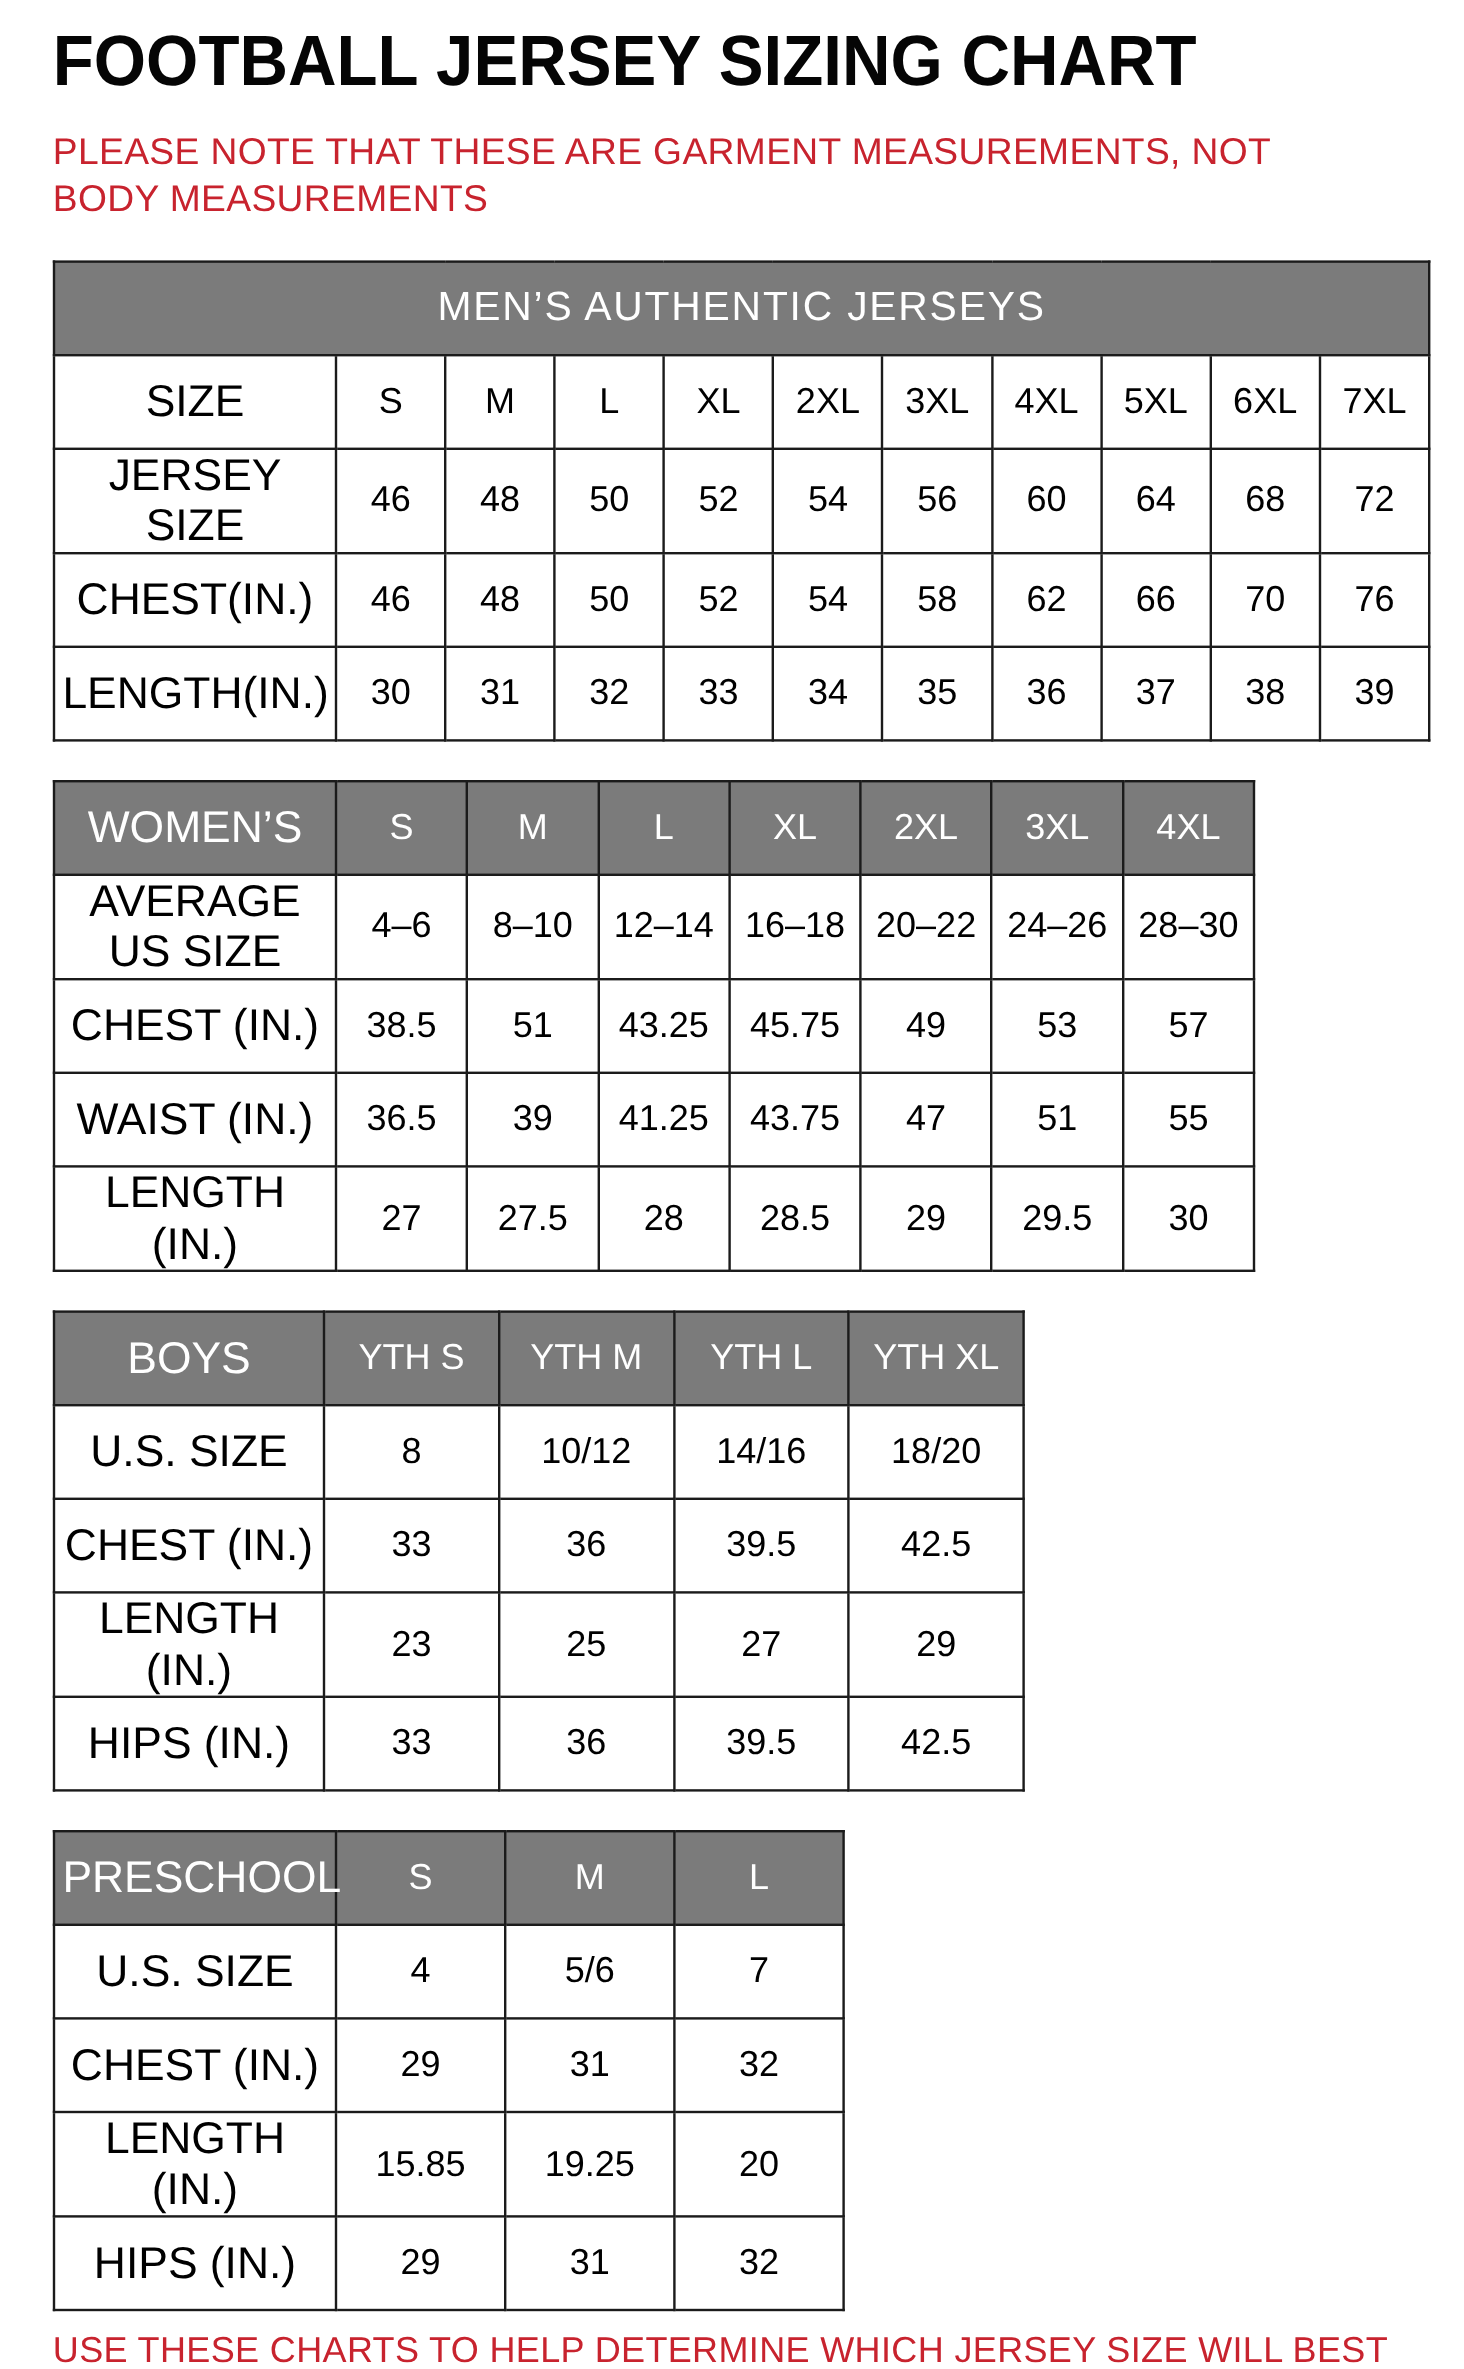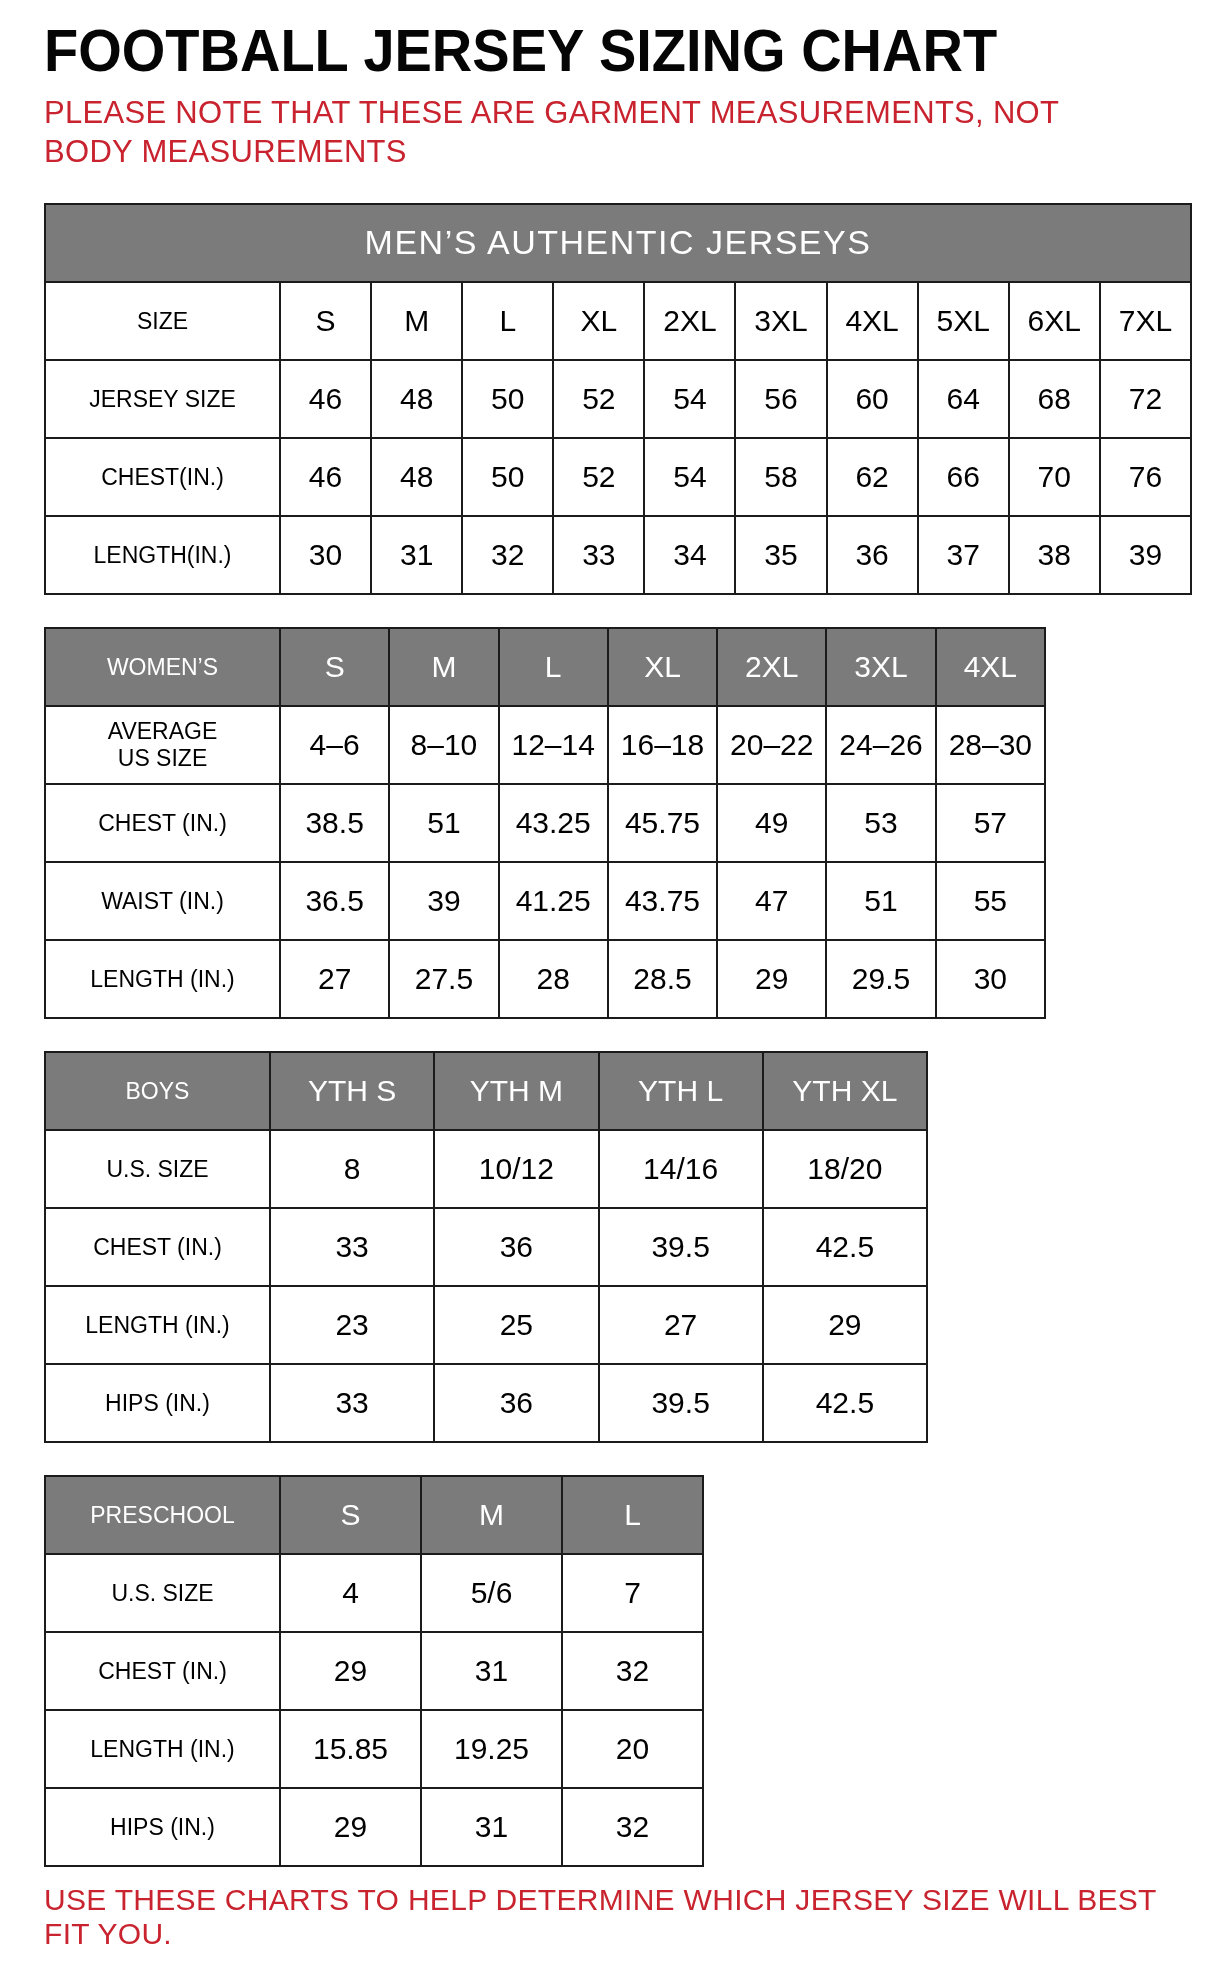--- a/index.html
+++ b/index.html
@@ -18,36 +18,36 @@
     font-size: 56px;
     line-height: 1.12;
     font-weight: bold;
     letter-spacing: 0px;
     color: #050505;
     transform: scaleY(1.06);
     transform-origin: left top;
     display: inline-block;
   }
   .note {
-    margin: 12px 0 0 0;
+    margin: 26px 0 0 0;
     max-width: 1090px;
     color: #c8232e;
     font-size: 31px;
     line-height: 1.26;
     letter-spacing: 0.3px;
   }
 
   table.sizing-table {
     border-collapse: collapse;
     table-layout: fixed;
     margin-top: 32px;
   }
   .t-mens      { width: 1148px; margin-top: 24px; }
   .t-womens    { width: 1002px; padding-left: 48px; }
-  .t-boys      { width: 884px; }
+  .t-boys      { width: 810px; }
   .t-preschool { width: 660px;  }
 
   .t-mens      col.col-label { width: 235px; }
   .t-womens    col.col-label { width: 235px; }
   .t-boys      col.col-label { width: 225px; }
   .t-preschool col.col-label { width: 235px; }
 
   .sizing-table th, .sizing-table td {
     border: 2px solid #1b1b1b;
     height: 78px;
@@ -62,21 +62,21 @@
   .sizing-table .gray {
     background: #7b7b7b;
     color: #ffffff;
   }
   .sizing-table .banner-cell {
     font-size: 34px;
     letter-spacing: 1.5px;
   }
   .sizing-table .label-cell {
     white-space: pre-line;
-    font-size: 23px;
+    font-size: 37px;
     line-height: 1.15;
   }
 
   .footer-note {
     margin: 16px 0 0 0;
     color: #c8232e;
     font-size: 30px;
     letter-spacing: 0.3px;
   }
 </style>

